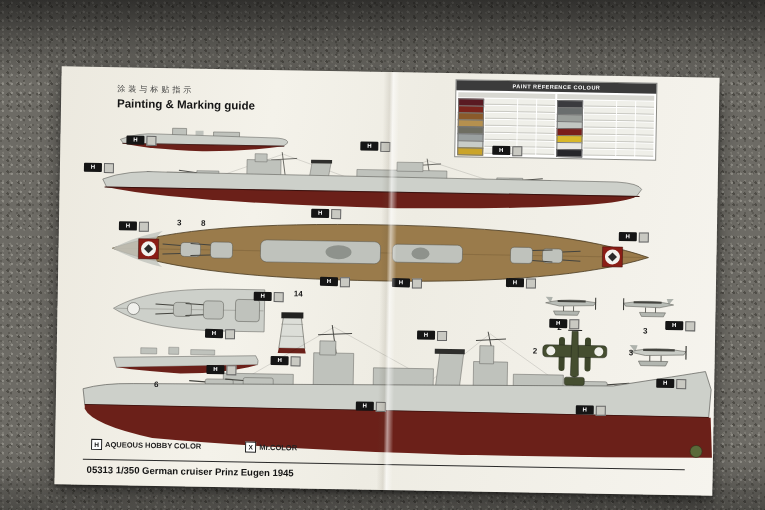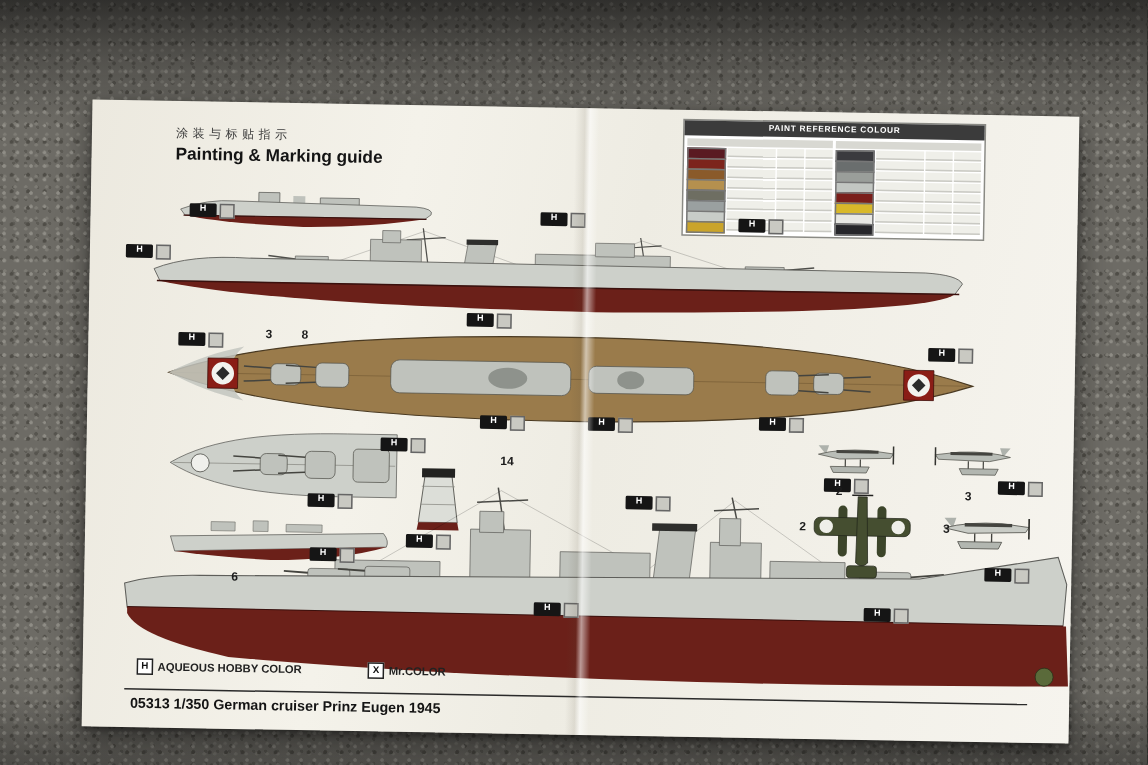--- a/index.html
+++ b/index.html
@@ -399,20 +399,20 @@
       <div class="callout" style="left: 214px; top: 286px;">H</div>
       <div class="callout" style="left: 150px; top: 296px;">H</div>
       <div class="callout" style="left: 360px; top: 258px;">H</div>
       <div class="callout" style="left: 300px; top: 330px;">H</div>
       <div class="callout" style="left: 520px; top: 330px;">H</div>
       <div class="callout" style="left: 600px; top: 302px;">H</div>
       <div class="callout" style="left: 492px; top: 244px;">H</div>
       <div class="callout" style="left: 608px; top: 244px;">H</div>
       <div class="part-label" style="left: 118px; top: 150px;">3</div>
       <div class="part-label" style="left: 142px; top: 150px;">8</div>
-      <div class="part-label" style="left: 236px; top: 232px; margin-left: 40px;">14</div>
+      <div class="part-label" style="left: 236px; top: 219px;">14</div>
       <div class="part-label" style="left: 98px; top: 312px;">6</div>
       <div class="part-label" style="left: 500px; top: 248px;">2</div>
       <div class="part-label" style="left: 586px; top: 250px;">3</div>
       <div class="part-label" style="left: 476px; top: 272px;">2</div>
       <div class="part-label" style="left: 572px; top: 272px;">3</div>
     </div>
 </div>
 
 </body></html>

